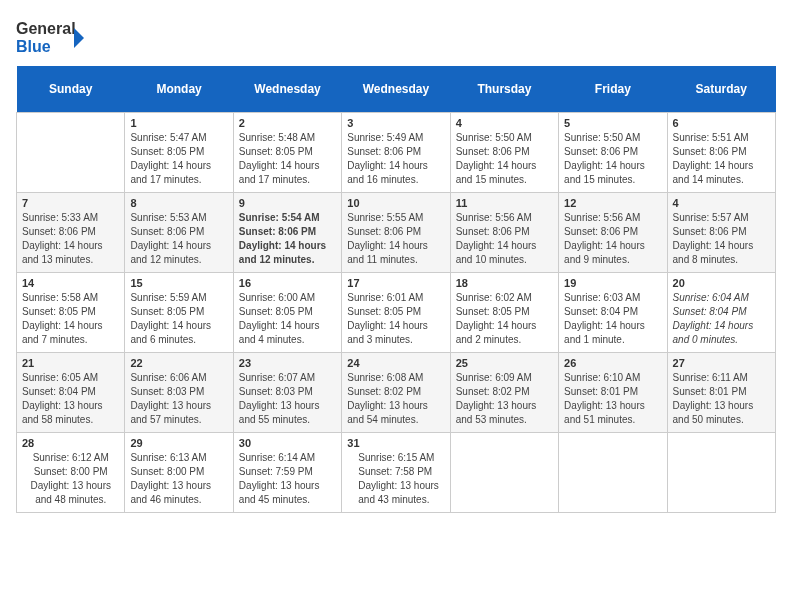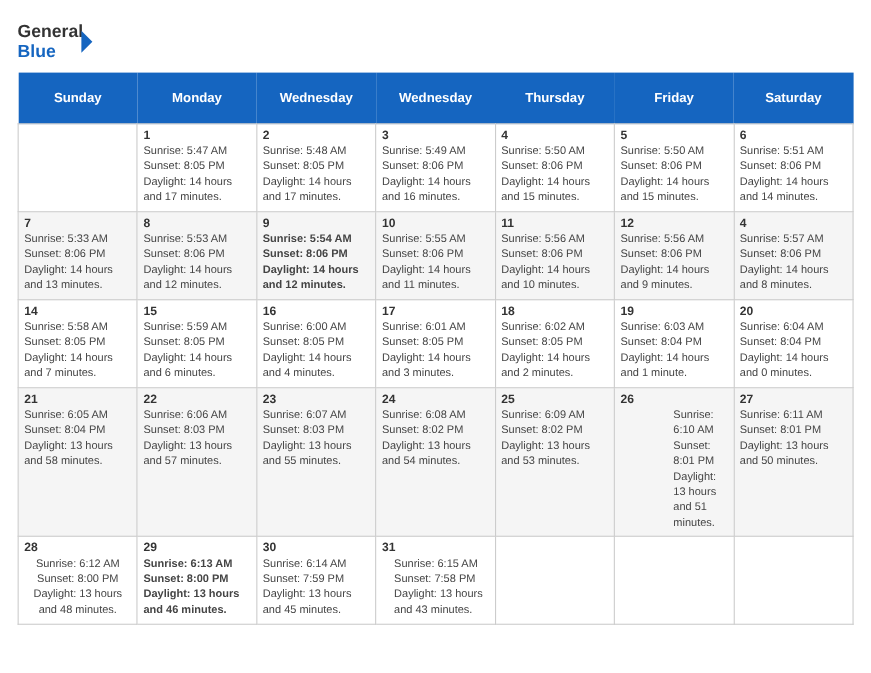--- a/index.html
+++ b/index.html
@@ -233,21 +233,21 @@
         </td>
         <td>
           <div class="day-num">19</div>
           <div class="day-info" style="white-space: pre-line;">Sunrise: 6:03 AM
 Sunset: 8:04 PM
 Daylight: 14 hours
 and 1 minute.</div>
         </td>
         <td>
           <div class="day-num">20</div>
-          <div class="day-info" style="white-space: pre-line;">Sunrise: 6:04 AM
+          <div class="day-info" style="white-space: pre-line; font-style: italic;">Sunrise: 6:04 AM
 Sunset: 8:04 PM
 Daylight: 14 hours
 and 0 minutes.</div>
         </td>
       </tr>
       <tr>
         <td>
           <div class="day-num">21</div>
           <div class="day-info" style="white-space: pre-line;">Sunrise: 6:05 AM
 Sunset: 8:04 PM
@@ -277,21 +277,21 @@
         </td>
         <td>
           <div class="day-num">25</div>
           <div class="day-info" style="white-space: pre-line;">Sunrise: 6:09 AM
 Sunset: 8:02 PM
 Daylight: 13 hours
 and 53 minutes.</div>
         </td>
         <td>
           <div class="day-num">26</div>
-          <div class="day-info" style="white-space: pre-line; margin-left: 48px;">Sunrise: 6:10 AM
+          <div class="day-info" style="white-space: pre-line;">Sunrise: 6:10 AM
 Sunset: 8:01 PM
 Daylight: 13 hours
 and 51 minutes.</div>
         </td>
         <td>
           <div class="day-num">27</div>
           <div class="day-info" style="white-space: pre-line;">Sunrise: 6:11 AM
 Sunset: 8:01 PM
 Daylight: 13 hours
 and 50 minutes.</div>
@@ -300,21 +300,21 @@
       <tr>
         <td>
           <div class="day-num">28</div>
           <div class="day-info" style="white-space: pre-line; text-align: center;">Sunrise: 6:12 AM
 Sunset: 8:00 PM
 Daylight: 13 hours
 and 48 minutes.</div>
         </td>
         <td>
           <div class="day-num">29</div>
-          <div class="day-info" style="white-space: pre-line; font-weight: bold;">Sunrise: 6:13 AM
+          <div class="day-info" style="white-space: pre-line;">Sunrise: 6:13 AM
 Sunset: 8:00 PM
 Daylight: 13 hours
 and 46 minutes.</div>
         </td>
         <td>
           <div class="day-num">30</div>
           <div class="day-info" style="white-space: pre-line;">Sunrise: 6:14 AM
 Sunset: 7:59 PM
 Daylight: 13 hours
 and 45 minutes.</div>

